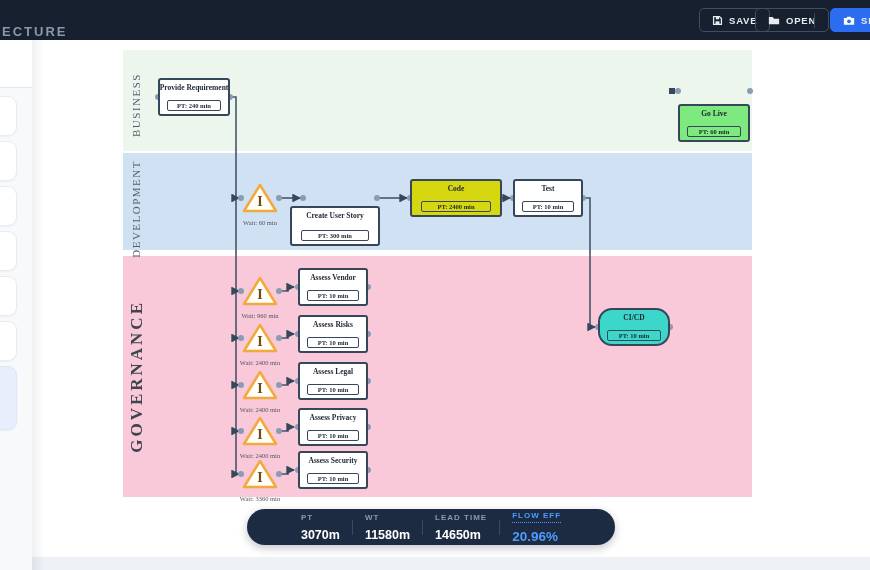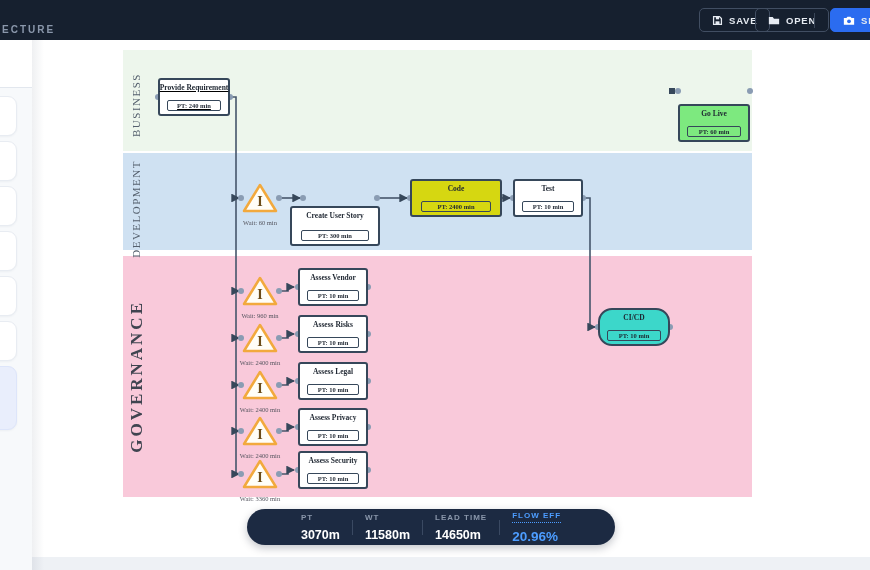--- a/index.html
+++ b/index.html
@@ -3,21 +3,21 @@
 <meta charset="utf-8">
 <style>
   * { margin:0; padding:0; box-sizing:border-box; }
   html,body { width:870px; height:570px; overflow:hidden; background:#eef1f5;
               font-family:"Liberation Sans", sans-serif; position:relative; }
 
   
   .header { position:absolute; left:0; top:0; width:870px; height:40px;
             background:#16202f; z-index:40; }
   .app-title { position:absolute; left:2px; top:24px; color:#8a97ab;
-               font-size:10px; font-weight:bold; letter-spacing:2px; }
+               font-size:13px; font-weight:bold; letter-spacing:2px; }
   .hbtn { position:absolute; top:8px; height:24px; display:flex; align-items:center;
           gap:6px; padding:0 12px; border:1px solid #414e62; border-radius:5px;
           background:transparent; color:#e6ebf2; font-size:9.5px; font-weight:bold;
           letter-spacing:0.8px; cursor:pointer; white-space:nowrap;
           font-family:"Liberation Sans", sans-serif; }
   .hbtn svg { flex:0 0 auto; }
   .hbtn.primary { background:#2b6cf0; border-color:#2b6cf0; }
   .hdr-divider { position:absolute; left:814px; top:13px; width:1px; height:15px;
                  background:#3a4658; }
 
@@ -193,21 +193,21 @@
       <circle cx="279" cy="431" r="3"></circle>
     <circle cx="298" cy="427" r="3"></circle>
       <circle cx="368" cy="427" r="3"></circle>
     <circle cx="241" cy="474" r="3"></circle>
       <circle cx="279" cy="474" r="3"></circle>
     <circle cx="298" cy="470" r="3"></circle>
       <circle cx="368" cy="470" r="3"></circle>
   </g>
 </svg>
 
-<div class="node" style="left:158px; top:78px; width:72px; height:38px;text-decoration:underline;">
+<div class="node" style="left:158px; top:78px; width:72px; height:38px;">
   <div class="node-title">Provide Requirement</div>
   <div class="pt-box">PT: 240 min</div>
 </div>
 
 <div class="node green" style="left:678px; top:72px; width:72px; height:38px;margin-top:32px;">
   <div class="node-title">Go Live</div>
   <div class="pt-box">PT: 60 min</div>
 </div>
 
 <div class="wait-group" style="left:225px; top:182px;">

